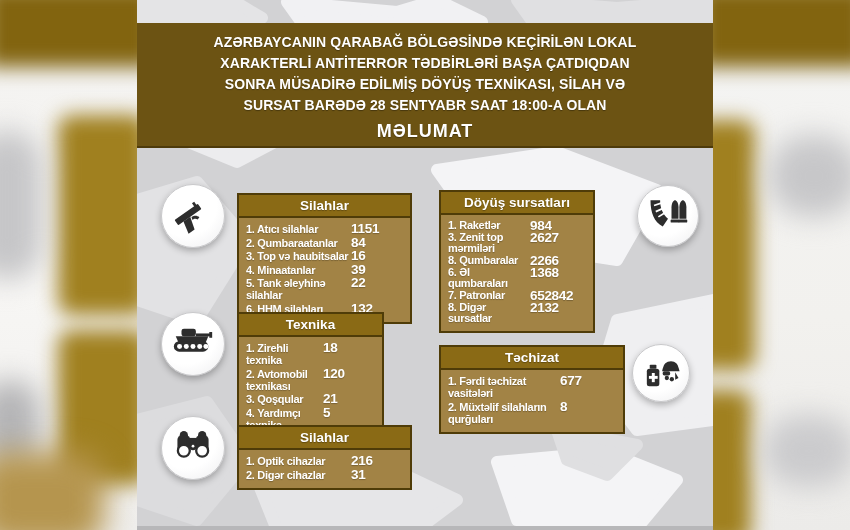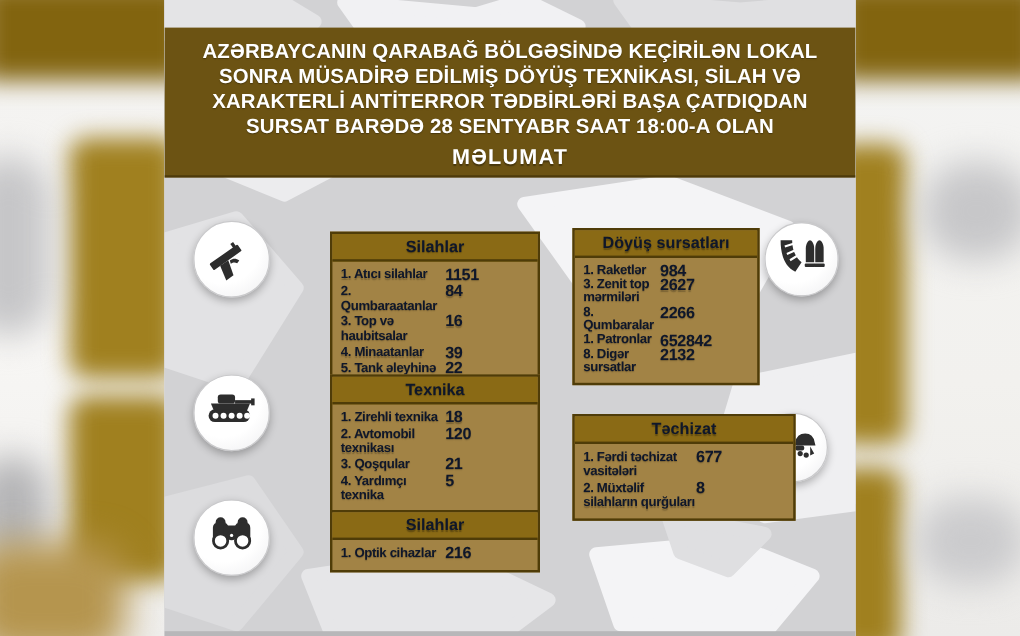--- a/index.html
+++ b/index.html
@@ -22,41 +22,41 @@
   .r-smudge2{left:50px;top:415px;width:92px;height:72px;background:#cbcbcd;border-radius:40px;filter:blur(14px);}
   
   .center{position:absolute;left:137px;top:0;width:576px;height:530px;overflow:hidden;background:#d2d2d4;}
   .camo{position:absolute;left:0;top:0;}
   .bottom-line{position:absolute;left:0;top:526px;width:576px;height:4px;background:#b7b7b9;}
   
   .band{position:absolute;left:0;top:23px;width:576px;height:125px;background:var(--band,#6c5313);
         border-bottom:2px solid rgba(40,28,0,.45);box-sizing:border-box;
         display:flex;flex-direction:column;justify-content:flex-start;align-items:center;
         padding-top:9px;color:#fff;text-align:center;}
-  .band-line{font-size:17px;font-weight:bold;line-height:21px;letter-spacing:.1px;
+  .band-line{font-size:14px;font-weight:bold;line-height:21px;letter-spacing:.1px;
              text-shadow:0 1px 1px rgba(0,0,0,.35);white-space:nowrap;}
   .band-title{font-size:18px;font-weight:bold;line-height:30px;letter-spacing:1px;
               text-shadow:0 1px 1px rgba(0,0,0,.35);}
   
   .box{position:absolute;background:var(--boxbody,#a28345);border:2px solid var(--boxborder,#4f3c08);
-       box-sizing:border-box;color:#0f172a;margin-left:38px;}
+       box-sizing:border-box;color:#ffffff;}
   .box-head{background:var(--boxhead,#8a6a15);border-bottom:2px solid var(--boxborder,#4f3c08);
             text-align:center;font-weight:bold;font-size:13.5px;line-height:21px;height:21px;
             text-shadow:0 1px 1px rgba(0,0,0,.3);}
-  .box-body{padding:5px 25px 6px 7px;}
+  .box-body{padding:5px 7px 6px 7px;}
   .row{display:flex;align-items:flex-start;margin-bottom:1.5px;}
   .row .lbl{flex:1;font-size:11px;font-weight:bold;line-height:12px;letter-spacing:-.3px;
             text-shadow:0 1px 1px rgba(0,0,0,.25);}
   .row .val{width:52px;font-size:13.5px;font-weight:bold;line-height:12px;letter-spacing:-.3px;
             text-shadow:0 1px 1px rgba(0,0,0,.25);}
   .box.dense .row{margin-bottom:1px;}
   .box.dense .row .lbl{line-height:11px;}
   .box.dense .row .val{line-height:11px;}
   #box-silahlar{left:100px;top:193px;width:175px;}
-  #box-texnika {left:100px;top:312px;width:175px;}
+  #box-texnika {left:100px;top:312px;width:147px;}
   #box-cihazlar{left:100px;top:425px;width:175px;}
   #box-sursat  {left:302px;top:190px;width:156px;}
   #box-techizat{left:302px;top:345px;width:186px;}
   #box-sursat .val,#box-techizat .val{width:56px;}
   
   .circle{position:absolute;border-radius:50%;background:radial-gradient(circle at 38% 32%,#ffffff 55%,#ededef);
           border:1px solid #c9c9cb;box-shadow:0 3px 7px rgba(0,0,0,.28);
           display:flex;align-items:center;justify-content:center;}
   .circle svg{display:block;}
   #c-pistol {left:24px;top:184px;width:62px;height:62px;}
@@ -103,22 +103,22 @@
         <polygon points="120,480 240,462 320,500 280,530 140,530" fill="#e6e6e8" stroke="#e6e6e8"></polygon>
         <polygon points="360,462 470,452 540,480 500,528 380,520" fill="#f4f4f6" stroke="#f4f4f6"></polygon>
         <polygon points="0,420 70,402 110,460 60,520 0,500" fill="#dcdcde" stroke="#dcdcde"></polygon>
         <polygon points="250,60 330,52 370,80 300,100 255,88" fill="#dddddf" stroke="#dddddf"></polygon>
         <polygon points="420,430 500,445 470,475 430,460" fill="#dfdfe1" stroke="#dfdfe1"></polygon>
       </g>
     </svg>
 
     <div class="band">
       <div class="band-line">AZƏRBAYCANIN QARABAĞ BÖLGƏSİNDƏ KEÇİRİLƏN LOKAL</div>
+      <div class="band-line">XARAKTERLİ ANTİTERROR TƏDBİRLƏRİ BAŞA ÇATDIQDAN</div>
       <div class="band-line">SONRA MÜSADİRƏ EDİLMİŞ DÖYÜŞ TEXNİKASI, SİLAH VƏ</div>
-      <div class="band-line">XARAKTERLİ ANTİTERROR TƏDBİRLƏRİ BAŞA ÇATDIQDAN</div>
       <div class="band-line">SURSAT BARƏDƏ 28 SENTYABR SAAT 18:00-A OLAN</div>
       <div class="band-title">MƏLUMAT</div>
     </div>
 
     <div class="circle" id="c-pistol">
       <svg width="44" height="44" viewBox="0 0 48 48">
         <g class="ic" transform="rotate(-35 24 24)">
           <rect x="5" y="16" width="31" height="7" rx="1"></rect>
           <rect x="31" y="12" width="3" height="5"></rect>
           <path d="M12 23 h9 l-4 14 h-8 z"></path>
@@ -237,40 +237,48 @@
       </div>
     </div>
 
     <div class="box" id="box-cihazlar">
       <div class="box-head">Silahlar</div>
       <div class="box-body">
         <div class="row">
             <span class="lbl">1. Optik cihazlar</span>
             <span class="val">216</span>
           </div>
+        <div class="row">
+            <span class="lbl">2. Digər cihazlar</span>
+            <span class="val">31</span>
+          </div>
       </div>
     </div>
 
     <div class="box dense" id="box-sursat">
       <div class="box-head">Döyüş sursatları</div>
       <div class="box-body">
         <div class="row">
             <span class="lbl">1. Raketlər</span>
             <span class="val">984</span>
           </div>
         <div class="row">
             <span class="lbl">3. Zenit top mərmiləri</span>
             <span class="val">2627</span>
           </div>
         <div class="row">
             <span class="lbl">8. Qumbaralar</span>
             <span class="val">2266</span>
           </div>
         <div class="row">
-            <span class="lbl">1. Patronlar</span>
+            <span class="lbl">6. Əl qumbaraları</span>
+            <span class="val">1368</span>
+          </div>
+        <div class="row">
+            <span class="lbl">7. Patronlar</span>
             <span class="val">652842</span>
           </div>
         <div class="row">
             <span class="lbl">8. Digər sursatlar</span>
             <span class="val">2132</span>
           </div>
       </div>
     </div>
 
     <div class="box" id="box-techizat">

